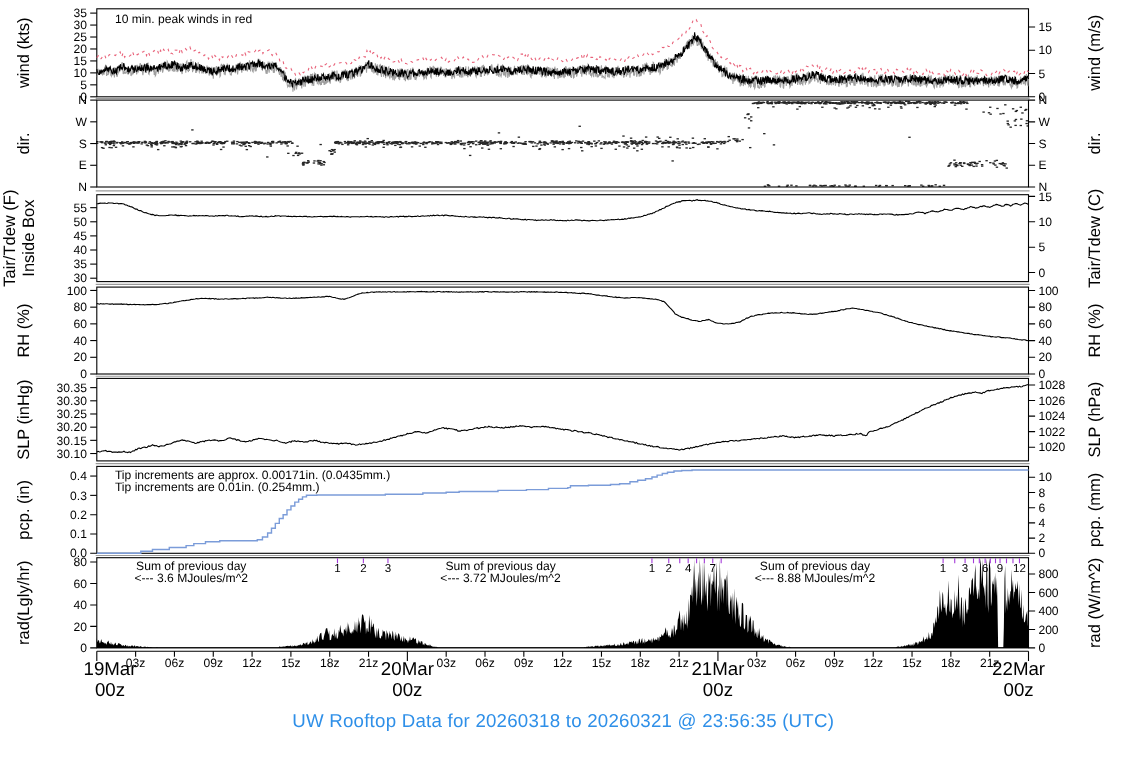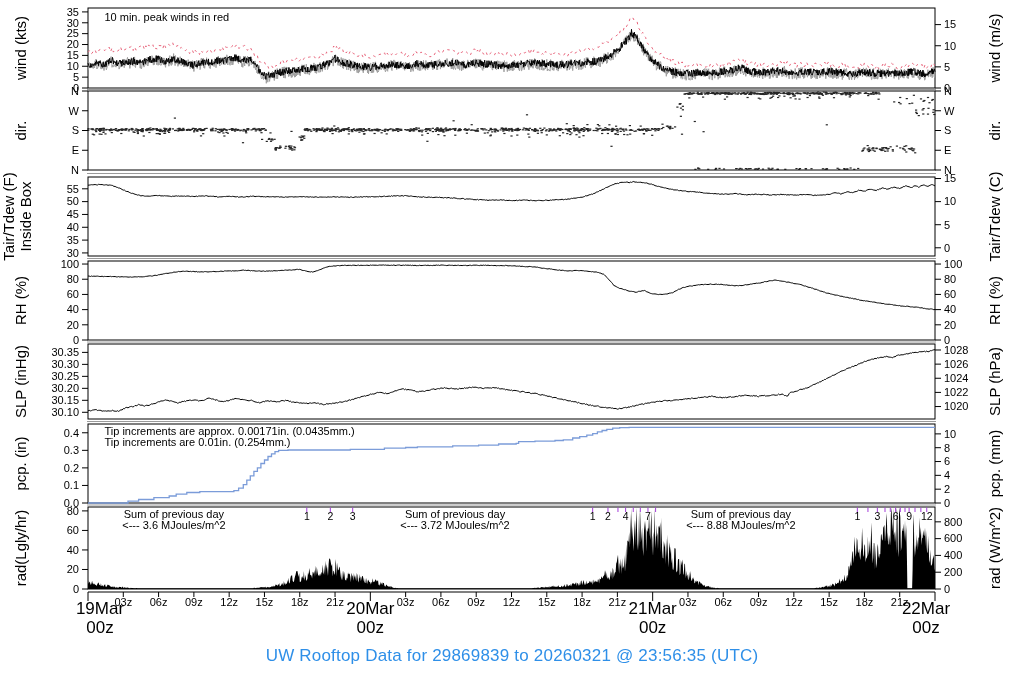--- a/index.html
+++ b/index.html
@@ -1752,14 +1752,14 @@
         <text x="370.3333333333333" y="614" font-size="17" text-anchor="middle" fill="#ef4e63">20Mar</text>
         <text x="370.3333333333333" y="633" font-size="17" text-anchor="middle" fill="#ef4e63">00z</text>
         <line x1="652.6666666666666" x2="652.6666666666666" y1="592" y2="601" stroke="#000"></line>
         <text x="652.6666666666666" y="614" font-size="17" text-anchor="middle" fill="#ef4e63">21Mar</text>
         <text x="652.6666666666666" y="633" font-size="17" text-anchor="middle" fill="#ef4e63">00z</text>
         <line x1="935" x2="935" y1="592" y2="601" stroke="#000"></line>
         <text x="926" y="614" font-size="17" text-anchor="middle" fill="#ef4e63">22Mar</text>
         <text x="926" y="633" font-size="17" text-anchor="middle" fill="#ef4e63">00z</text>
       </g>
     </svg>
-  <div class="title" style="color: rgb(46, 143, 232);">UW Rooftop Data for 29869839  to  20260321 @ 23:56:35  (UTC)</div>
+  <div class="title" style="color: rgb(46, 143, 232);">UW Rooftop Data for 20260318  to  20260321 @ 23:56:35  (UTC)</div>
 </div>
 
 </body></html>

